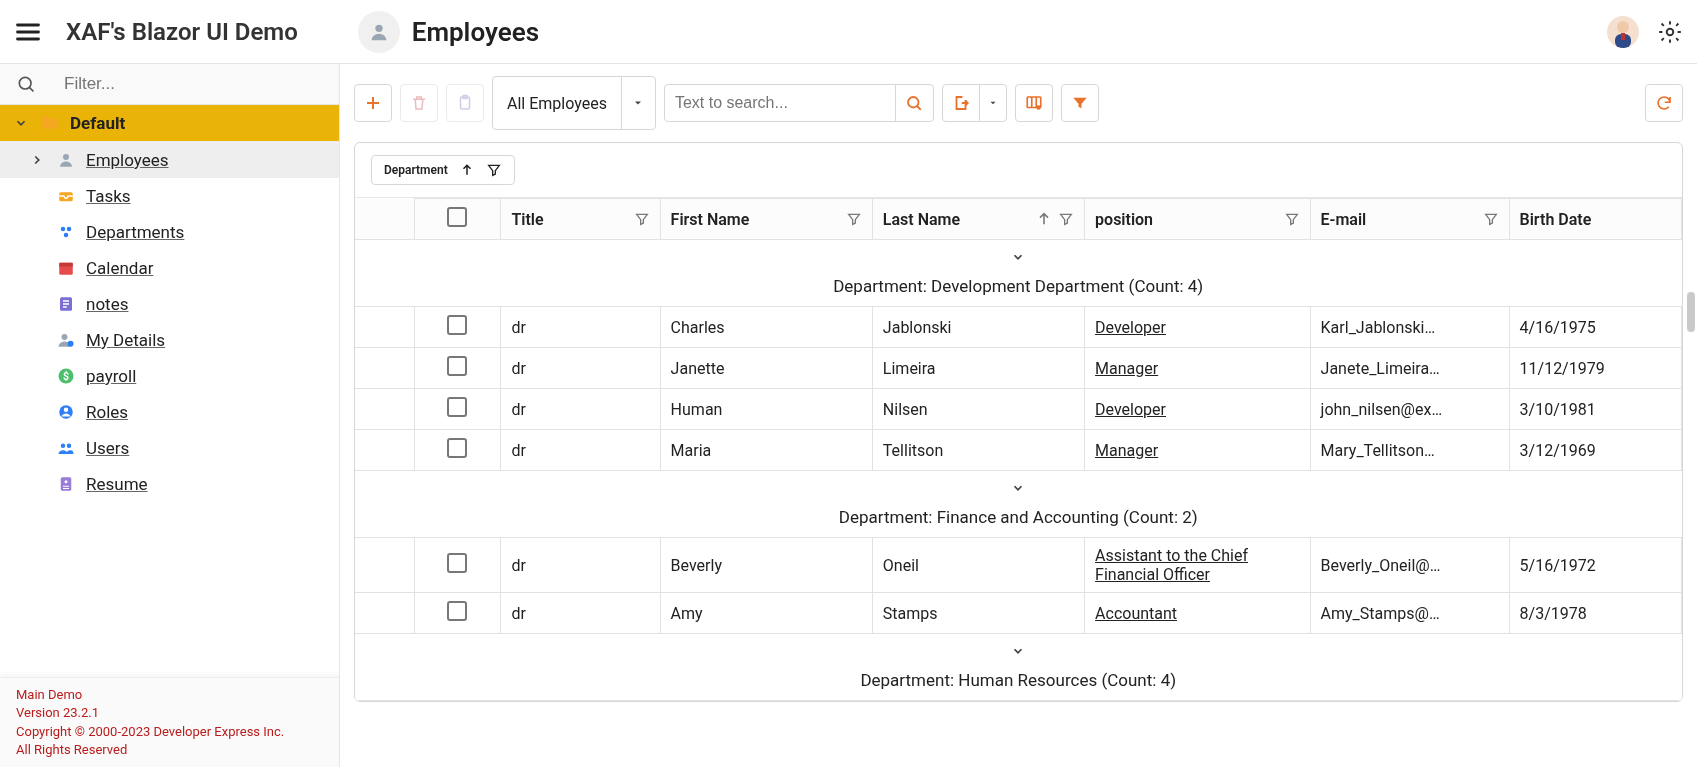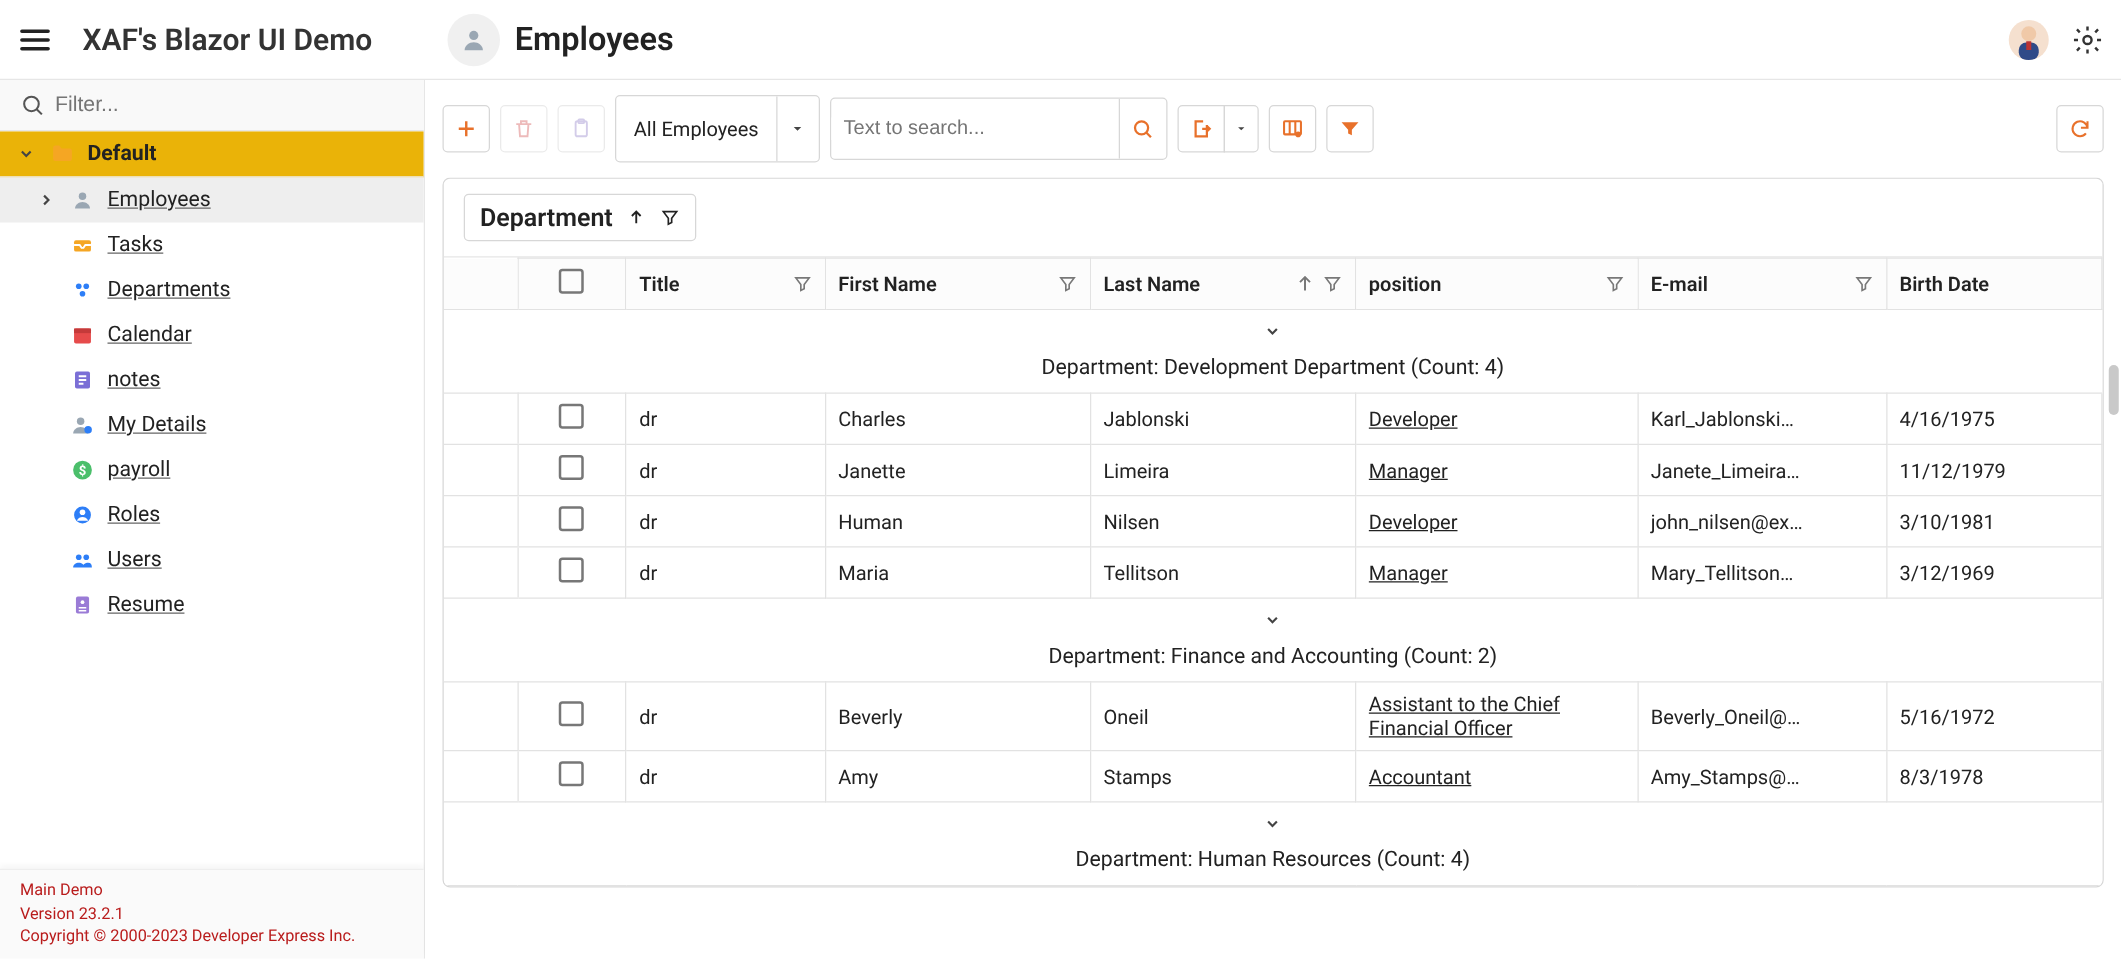--- a/index.html
+++ b/index.html
@@ -39,21 +39,21 @@
     overflow:hidden;
   }
   .gear { width:26px; height:26px; cursor:pointer; display:flex; align-items:center; justify-content:center;}
   
   .layout { display:flex; height: calc(100% - 64px); }
   .sidebar {
     width: 340px; min-width:340px; border-right:1px solid #e6e6e6;
     display:flex; flex-direction:column; background:#fff;
   }
   .filter-row {
-    display:flex; align-items:flex-end; gap:8px; padding: 10px 16px;
+    display:flex; align-items:flex-end; gap:28px; padding: 10px 16px;
     border-bottom:1px solid #e6e6e6; background:#f9f9f9;
   }
   .filter-row input {
     border:none; background:transparent; font-size:17px; color:#555;
     outline:none; flex:1;
   }
   .tree { flex:1; overflow:auto; }
   .tree-row {
     display:flex; align-items:center; gap:10px; padding: 8px 12px;
     font-size:17px; color:#222; cursor:pointer;
@@ -85,42 +85,42 @@
   .tbtn.disabled { opacity:.5; }
   .view-select {
     height:54px; display:flex; align-items:center; border:1px solid #d7d7d7; border-radius:4px;
     overflow:hidden;
   }
   .view-select .vs-label { padding:0 14px; font-size:16px; }
   .view-select .vs-caret { width:34px; height:100%; border-left:1px solid #d7d7d7;
     display:flex; align-items:center; justify-content:center; cursor:pointer;}
   .searchbox {
     display:flex; align-items:center; border:1px solid #d7d7d7; border-radius:4px;
-    height:50px; overflow:hidden; width:270px;
+    height:38px; overflow:hidden; width:270px;
   }
   .searchbox input { border:none; outline:none; padding:0 10px; font-size:16px; flex:1; color:#555;}
   .searchbox .sb-btn { width:38px; height:100%; border-left:1px solid #d7d7d7;
     display:flex; align-items:center; justify-content:center; cursor:pointer;}
   .split-btn { display:flex; }
   .split-btn .tbtn:last-child{ border-top-left-radius:0;border-bottom-left-radius:0;margin-left:-1px;min-width:28px;}
   .split-btn .tbtn:first-child{ border-top-right-radius:0;border-bottom-right-radius:0;}
   .toolbar-spacer{flex:1;}
   
   .grid-wrap {
     flex:1; overflow:auto; padding: 0 14px 14px 14px; position:relative;
   }
   .grid {
     border:1px solid #d7d7d7; border-radius:6px; overflow:hidden;
   }
   .group-panel {
     padding:12px 16px; border-bottom:1px solid #e6e6e6; display:flex;
   }
   .group-chip {
     border:1px solid #d7d7d7; border-radius:4px; padding:6px 12px;
-    display:flex; align-items:center; gap:12px; font-size:20px; font-weight:600;
+    display:flex; align-items:center; gap:12px; font-size:12px; font-weight:600;
   }
   table.dg { width:100%; border-collapse:collapse; table-layout:fixed; }
   .dg th, .dg td {
     border:1px solid #e2e2e2; padding:8px 10px; font-size:16px; text-align:left;
   }
   .dg th { background:#fcfcfc; font-weight:600; position:relative;margin-top:45px;}
   .th-inner { display:flex; align-items:center; justify-content:space-between; gap:6px;}
   .filter-icon, .sort-icon { width:16px; height:16px; opacity:.65; cursor:pointer; }
   .dg td.pos a { color:#222; text-decoration:underline; }
   .dg .sel-col { width:44px; text-align:center;}
@@ -297,20 +297,21 @@
               </svg>
             </span>
             <span class="label">Resume</span>
           </div>
         </div>
     </div>
     <div class="footer-info sidebar-scroll-shadow">
       <div>Main Demo</div>
       <div>Version 23.2.1</div>
       <div>Copyright © 2000-2023 Developer Express Inc.</div>
+      <div>All Rights Reserved</div>
     </div>
   </div>
 
   <div class="main">
 
     <div class="toolbar">
       <div class="tbtn orange">
         <svg width="18" height="18" viewBox="0 0 24 24" fill="none" stroke="#e8712b" stroke-width="2.6">
             <path d="M12 4v16M4 12h16"></path>
           </svg>

